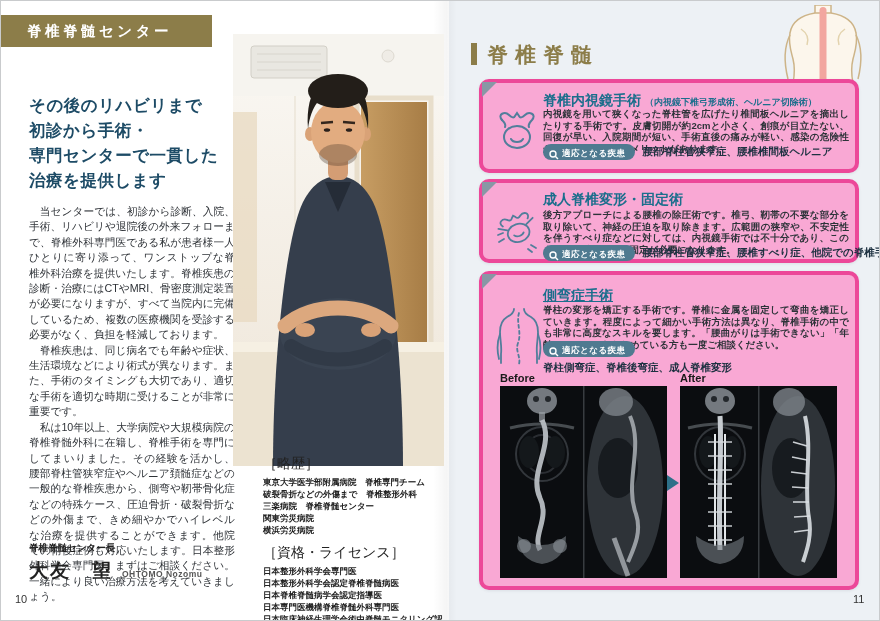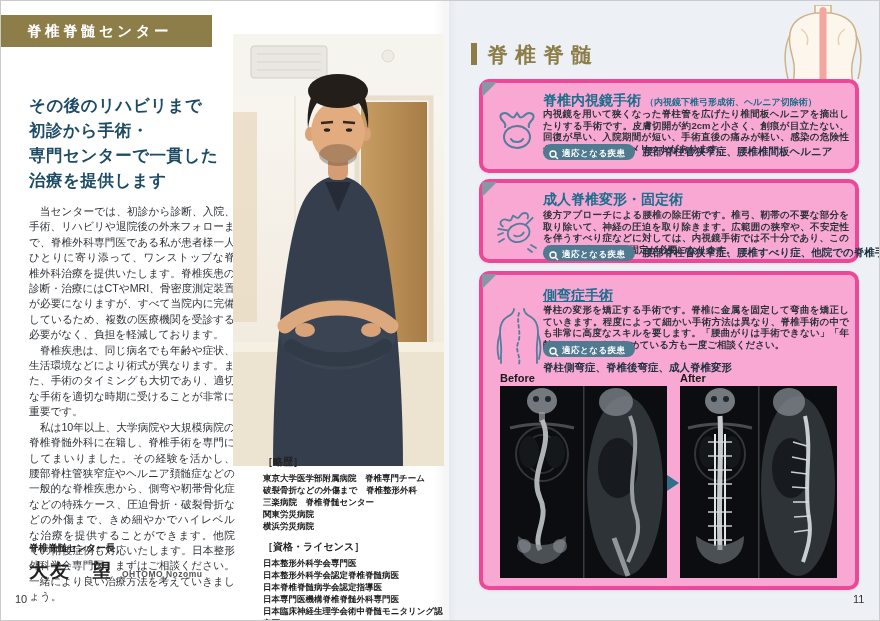--- a/index.html
+++ b/index.html
@@ -24,21 +24,21 @@
 
   .director{position:absolute;left:28px;top:541px;color:#222;}
   .director .d-title{font-size:9.5px;font-weight:bold;}
   .director .d-name{font-size:19px;font-weight:bold;letter-spacing:2px;margin-top:3px;}
   .director .d-roman{font-size:8.5px;font-weight:bold;color:#555;margin-left:9px;letter-spacing:0.5px;}
 
   .photo{position:absolute;left:232px;top:33px;width:211px;height:432px;overflow:hidden;}
   .photo svg{display:block;}
 
   .credentials{position:absolute;left:262px;top:454px;width:184px;color:#222;}
-  .cred-header{font-size:10px;font-weight:bold;margin:0 0 3px 0;}
+  .cred-header{font-size:14px;font-weight:normal;margin:0 0 3px 0;}
   .cred-item{font-size:8.5px;font-weight:600;line-height:12px;}
   .cred-gap{height:8px;}
 
   .page-num{position:absolute;font-size:11px;color:#333;}
   #page-num-left{left:14px;top:592px;}
   #page-num-right{left:852px;top:592px;}
   .section-bar{position:absolute;left:470px;top:42px;width:6px;height:22px;background:#8c7d49;}
   .section-title{position:absolute;left:486px;top:40px;font-size:21px;font-weight:bold;
     color:#8c7d49;letter-spacing:7px;}
 

